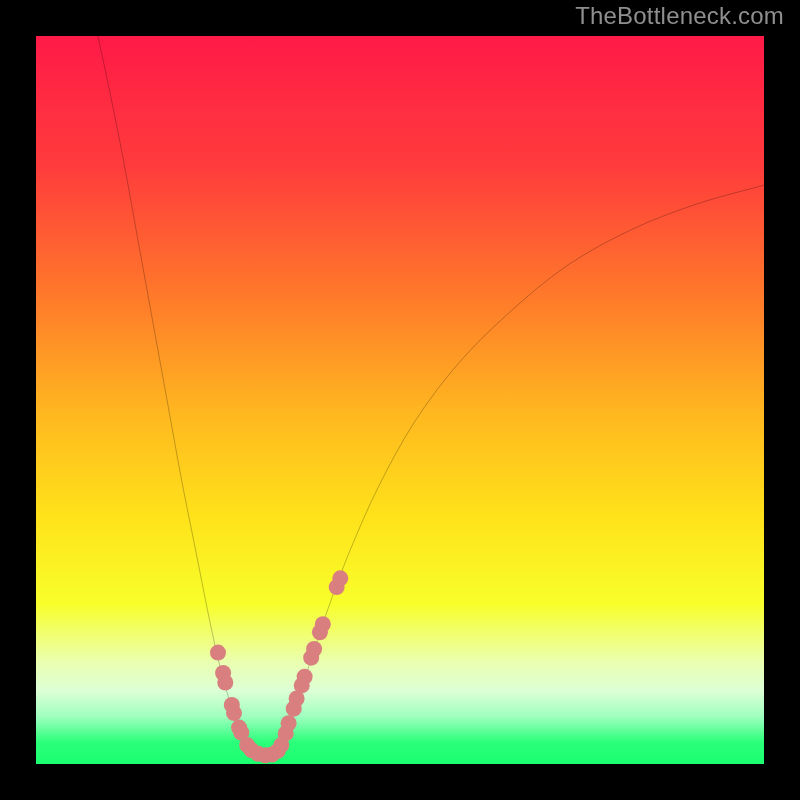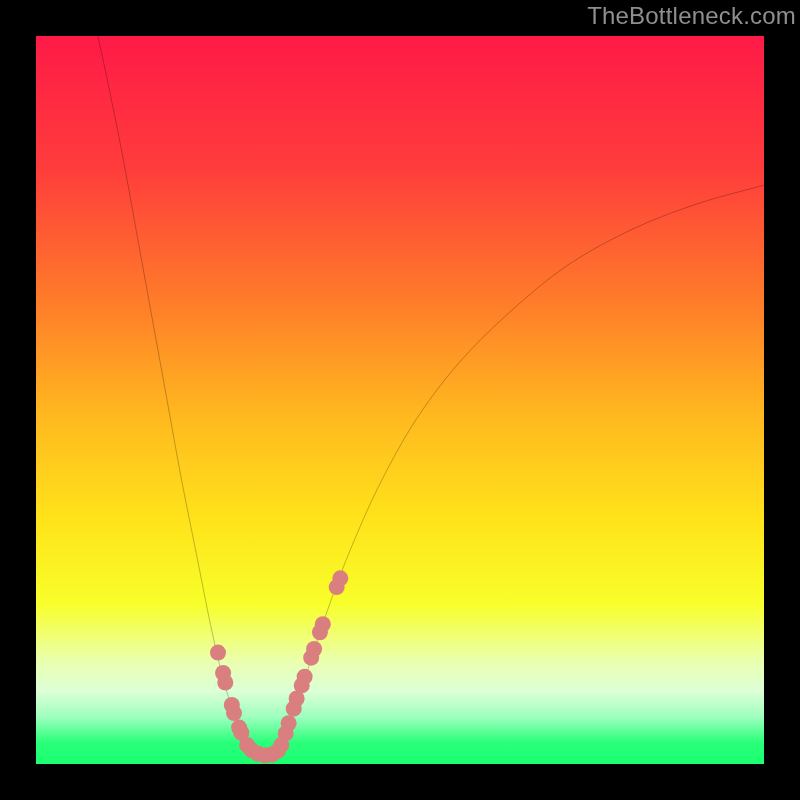--- a/index.html
+++ b/index.html
@@ -20,21 +20,21 @@
     position: absolute;
     left: 36px;
     top: 36px;
     width: 728px;
     height: 728px;
     display: block;
   }
   .watermark {
     position: absolute;
     top: 2px;
-    right: 4px;
+    right: 16px;
     font-family: Arial, Helvetica, sans-serif;
     font-size: 24px;
     color: #8f8f8f;
     font-weight: 400;
     letter-spacing: 0.2px;
   }
 </style>
 </head>
 <body>
 

